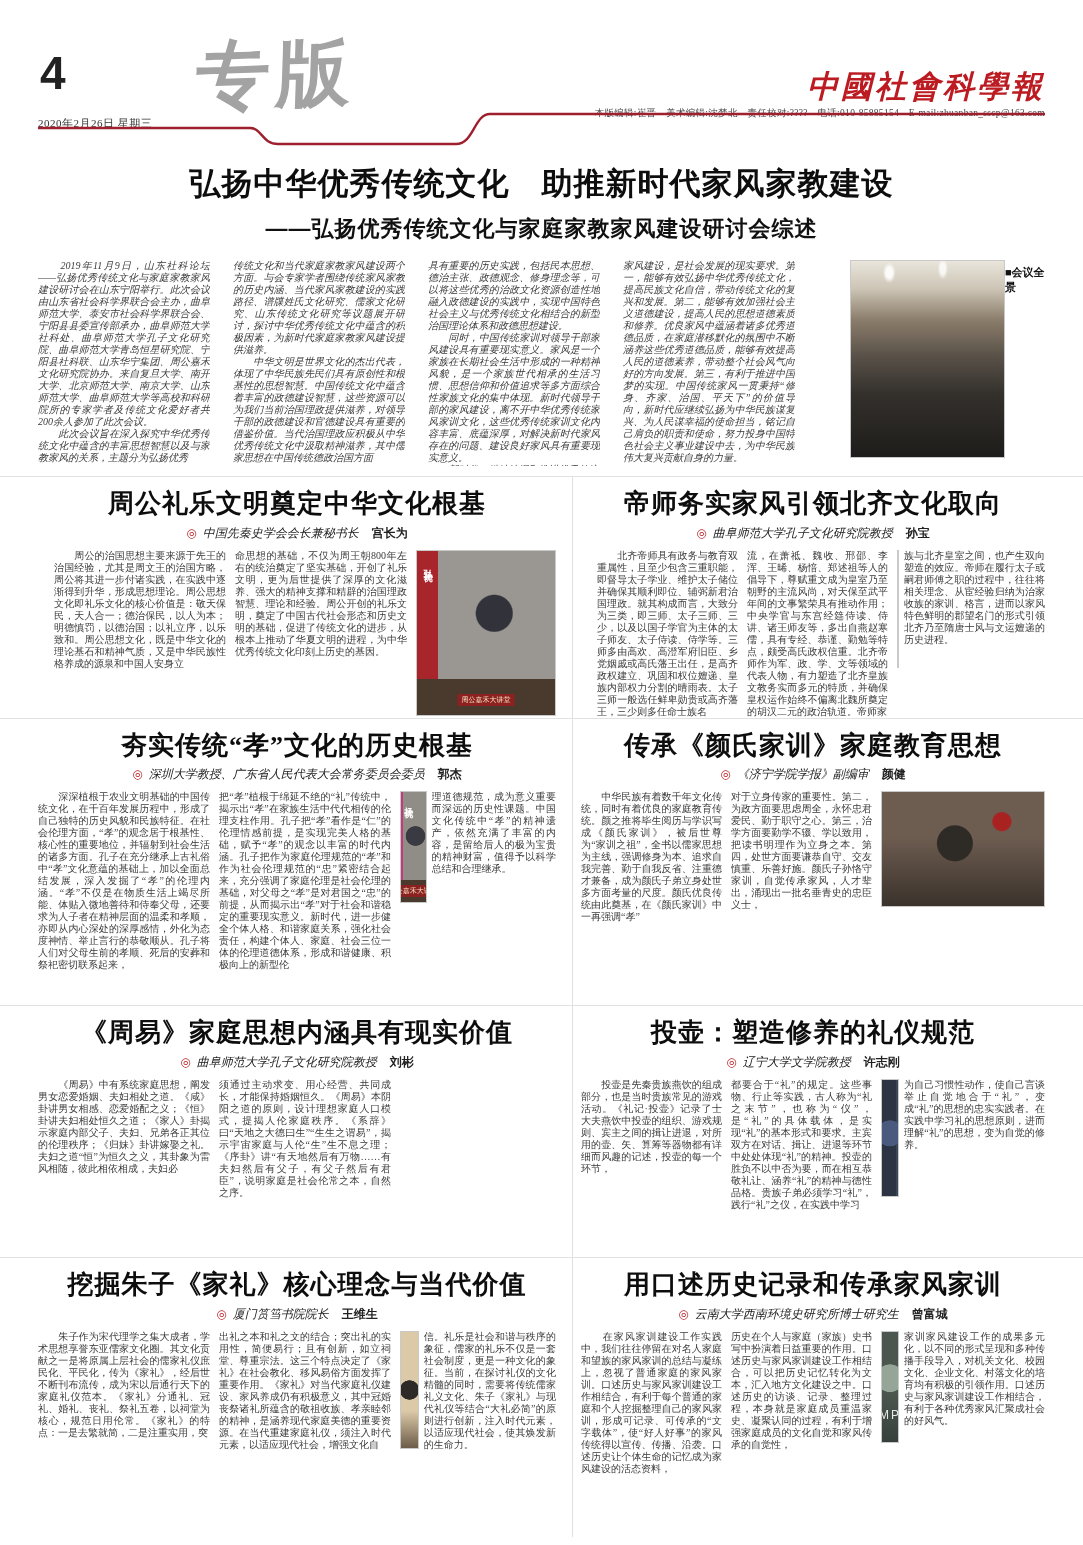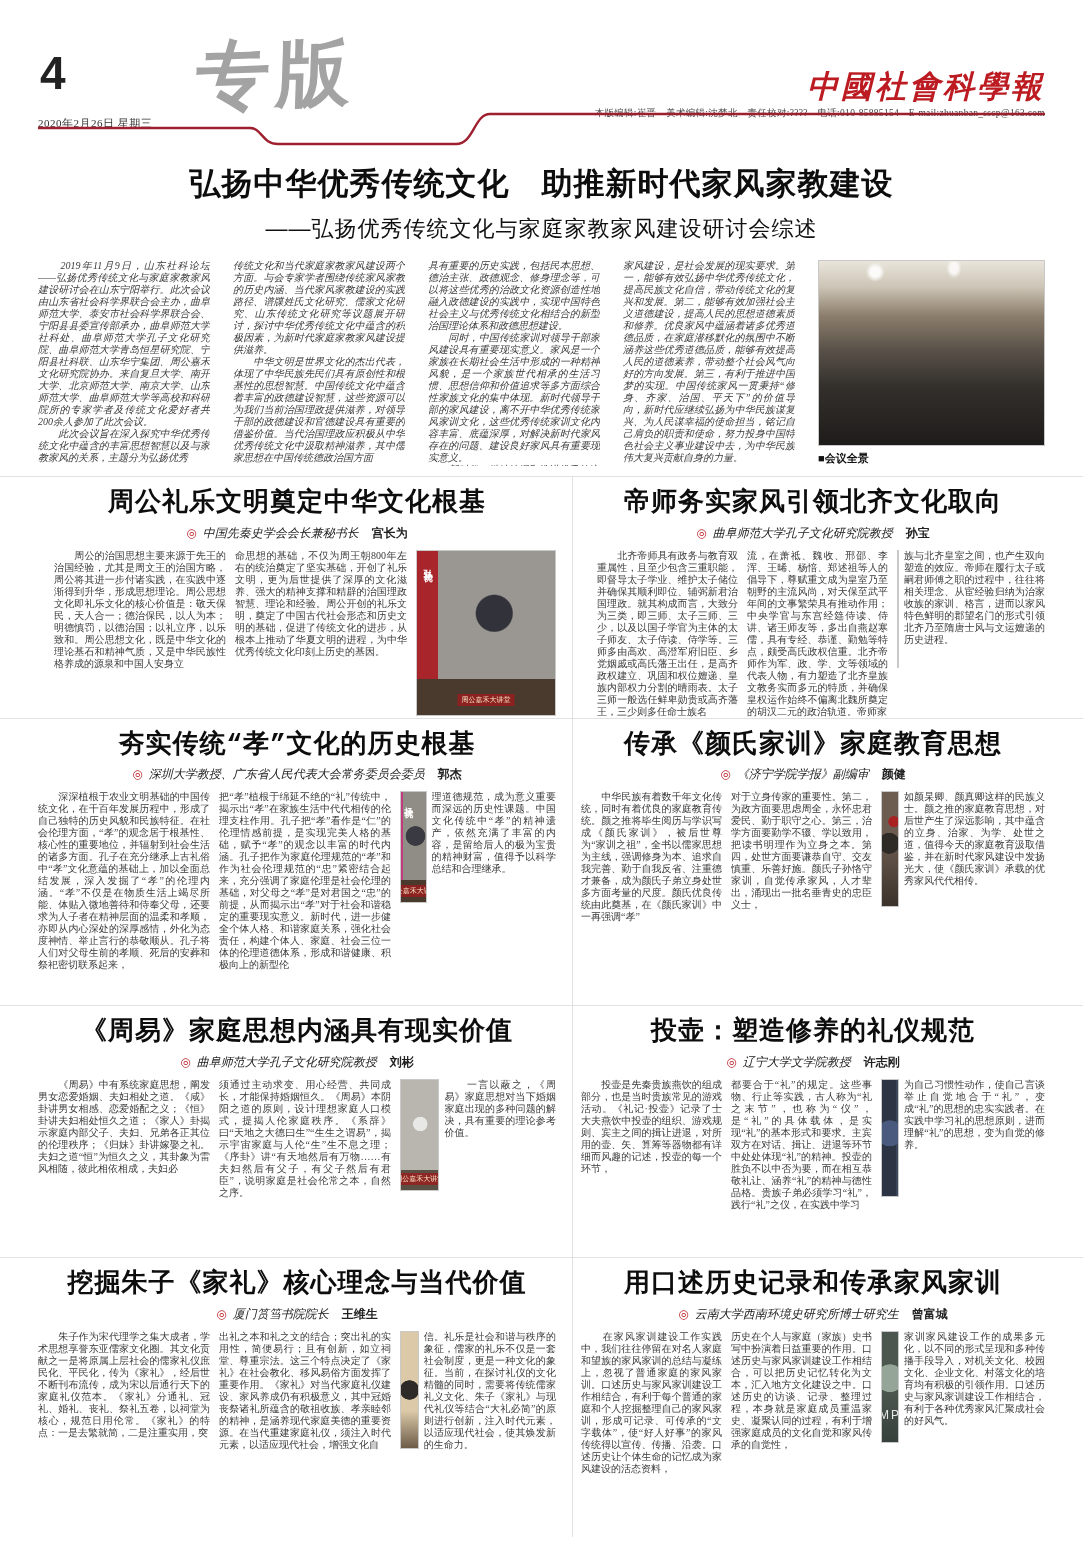--- a/index.html
+++ b/index.html
@@ -13,42 +13,42 @@
   .edition{position:absolute;left:196px;top:-14px;font-size:74px;font-weight:700;color:#a3a3a3;
            font-family:"Liberation Serif",serif;transform:rotate(-2deg) skewX(-4deg);letter-spacing:6px;line-height:1;}
   .masthead{position:absolute;right:38px;top:14px;font-size:31px;font-weight:700;color:#bb1b21;
             letter-spacing:3px;font-style:italic;font-family:"Liberation Serif",serif;}
   .staff{position:absolute;right:38px;top:55px;font-size:9.5px;color:#444;letter-spacing:.3px;}
   .rule-svg{position:absolute;left:38px;top:52px;width:1007px;height:46px;}
   
   .mainhead{padding:14px 40px 0 40px;text-align:center;}
   .mainhead h1{margin:0;font-size:31px;font-weight:900;color:#0d0d0d;letter-spacing:1px;
                font-family:"Liberation Sans","DejaVu Sans",sans-serif;line-height:1.15;}
-  .mainhead .sub{margin-top:12px;font-size:22px;font-weight:400;color:#111;
+  .mainhead .sub{margin-top:12px;font-size:22px;font-weight:700;color:#111;
                  font-family:"Liberation Sans",sans-serif;letter-spacing:1px;}
   
   .lead-body{display:flex;gap:23px;padding:16px 38px 10px 38px;height:232px;box-sizing:border-box;}
   .tcol{font-size:10px;line-height:1.2;text-align:justify;color:#3a3a3a;overflow:hidden;
         white-space:pre-line;}
   .lead-body .tcol{width:172px;flex:0 0 172px;font-style:italic;}
-  .lead-photo-wrap{flex:1;display:flex;flex-direction:column;}
+  .lead-photo-wrap{flex:1;display:flex;flex-direction:row;margin-left:32px;}
   .photo{position:relative;width:100%;overflow:hidden;border:1px solid #c9c9c9;box-sizing:border-box;}
   .ph1{height:198px;background:
        radial-gradient(ellipse at 25% 6%, rgba(255,255,255,.9) 0 2%, rgba(255,255,255,0) 4%),
        radial-gradient(ellipse at 60% 4%, rgba(255,255,255,.8) 0 2%, rgba(255,255,255,0) 4%),
        linear-gradient(180deg,#e9e5db 0%,#cdc5b6 14%,#8b7d6b 30%,#5a5249 48%,#33302c 68%,#1e1c1a 100%);}
   .caption{margin-top:5px;font-size:11px;font-weight:700;color:#111;
            font-family:"Liberation Sans",sans-serif;}
   
   .row{display:flex;gap:0;padding:0 38px;box-sizing:border-box;border-top:1px solid #e2e2e2;}
   .article{box-sizing:border-box;padding-top:10px;}
   .article.a-left{width:534px;flex:0 0 534px;padding-right:16px;}
   .article.a-right{flex:1;border-left:1px solid #e0e0e0;padding-left:8px;}
   .a-title{margin:2px 0 6px 0;text-align:center;font-size:26px;font-weight:900;color:#0d0d0d;
-           font-family:Liberation Mono, monospace;letter-spacing:1px;line-height:1.15;}
+           font-family:Liberation Serif, serif;letter-spacing:1px;line-height:1.15;}
   .byline{text-align:center;font-size:12px;color:#222;font-style:italic;margin-bottom:8px;}
   .byline .mark{color:#bb1b21;font-style:normal;font-weight:700;margin-right:3px;}
   .byline .auth{font-weight:700;margin-left:10px;font-style:normal;}
   .abody{display:flex;gap:9px;}
   .abody .tcol{flex:0 0 172px;width:172px;}
   .abody.narrow .tcol{flex:0 0 141px;width:141px;}
   .pcell{flex:1;display:flex;flex-direction:row;gap:5px;min-width:0;}
   .pcell .tcol{flex:1 1 auto;width:auto;}
   .r2 .abody{height:168px;overflow:hidden;margin-left:16px;}
   .r3 .abody{height:214px;overflow:hidden;}
@@ -190,43 +190,36 @@
       <div class="byline">
         <span class="mark">◎</span>
         <span class="aff">《济宁学院学报》副编审</span>
         <span class="auth">颜健</span>
       </div>
       <div class="abody narrow">
         <div class="tcol">　　中华民族有着数千年文化传统，同时有着优良的家庭教育传统。颜之推将毕生阅历与学识写成《颜氏家训》，被后世尊为“家训之祖”，全书以儒家思想为主线，强调修身为本、追求自我完善、勤于自我反省、注重德才兼备，成为颜氏子弟立身处世多方面考量的尺度。颜氏优良传统由此奠基，在《颜氏家训》中一再强调“孝”</div>
         <div class="tcol">对于立身传家的重要性。第二，为政方面要思虑周全，永怀忠君爱民、勤于职守之心。第三，治学方面要勤学不辍、学以致用，把读书明理作为立身之本。第四，处世方面要谦恭自守、交友慎重、乐善好施。颜氏子孙恪守家训，自觉传承家风，人才辈出，涌现出一批名垂青史的忠臣义士，</div>
         <div class="pcell">
           <div class="photo ph5"></div>
-          <div class="tcol">如颜杲卿、颜真卿这样的民族义士。颜之推的家庭教育思想，对后世产生了深远影响，其中蕴含的立身、治家、为学、处世之道，值得今天的家庭教育汲取借鉴，并在新时代家风建设中发扬光大，使《颜氏家训》承载的优秀家风代代相传。</div>
         </div>
       </div>
     </section>
   </div>
 
   <div class="row r4">
     <section class="article a-left">
       <h2 class="a-title">《周易》家庭思想内涵具有现实价值</h2>
       <div class="byline">
         <span class="mark">◎</span>
         <span class="aff">曲阜师范大学孔子文化研究院教授</span>
         <span class="auth">刘彬</span>
       </div>
       <div class="abody">
         <div class="tcol">　　《周易》中有系统家庭思想，阐发男女恋爱婚姻、夫妇相处之道。《咸》卦讲男女相感、恋爱婚配之义；《恒》卦讲夫妇相处恒久之道；《家人》卦揭示家庭内部父子、夫妇、兄弟各正其位的伦理秩序；《归妹》卦讲嫁娶之礼。夫妇之道“恒”为恒久之义，其卦象为雷风相随，彼此相依相成，夫妇必</div>
         <div class="tcol">须通过主动求变、用心经营、共同成长，才能保持婚姻恒久。《周易》本阴阳之道的原则，设计理想家庭人口模式，提揭人伦家庭秩序。《系辞》曰“天地之大德曰生”“生生之谓易”，揭示宇宙家庭与人伦“生”生不息之理；《序卦》讲“有天地然后有万物……有夫妇然后有父子，有父子然后有君臣”，说明家庭是社会伦常之本，自然之序。</div>
-        <div class="pcell">
-          <div class="photo ph6">
-            <span class="ov-podium">周公嘉禾大讲堂</span>
-          </div>
-          <div class="tcol">　　一言以蔽之，《周易》家庭思想对当下婚姻家庭出现的多种问题的解决，具有重要的理论参考价值。</div>
-        </div>
       </div>
     </section>
     <section class="article a-right">
       <h2 class="a-title">投壶：塑造修养的礼仪规范</h2>
       <div class="byline">
         <span class="mark">◎</span>
         <span class="aff">辽宁大学文学院教授</span>
         <span class="auth">许志刚</span>
       </div>
       <div class="abody narrow">

